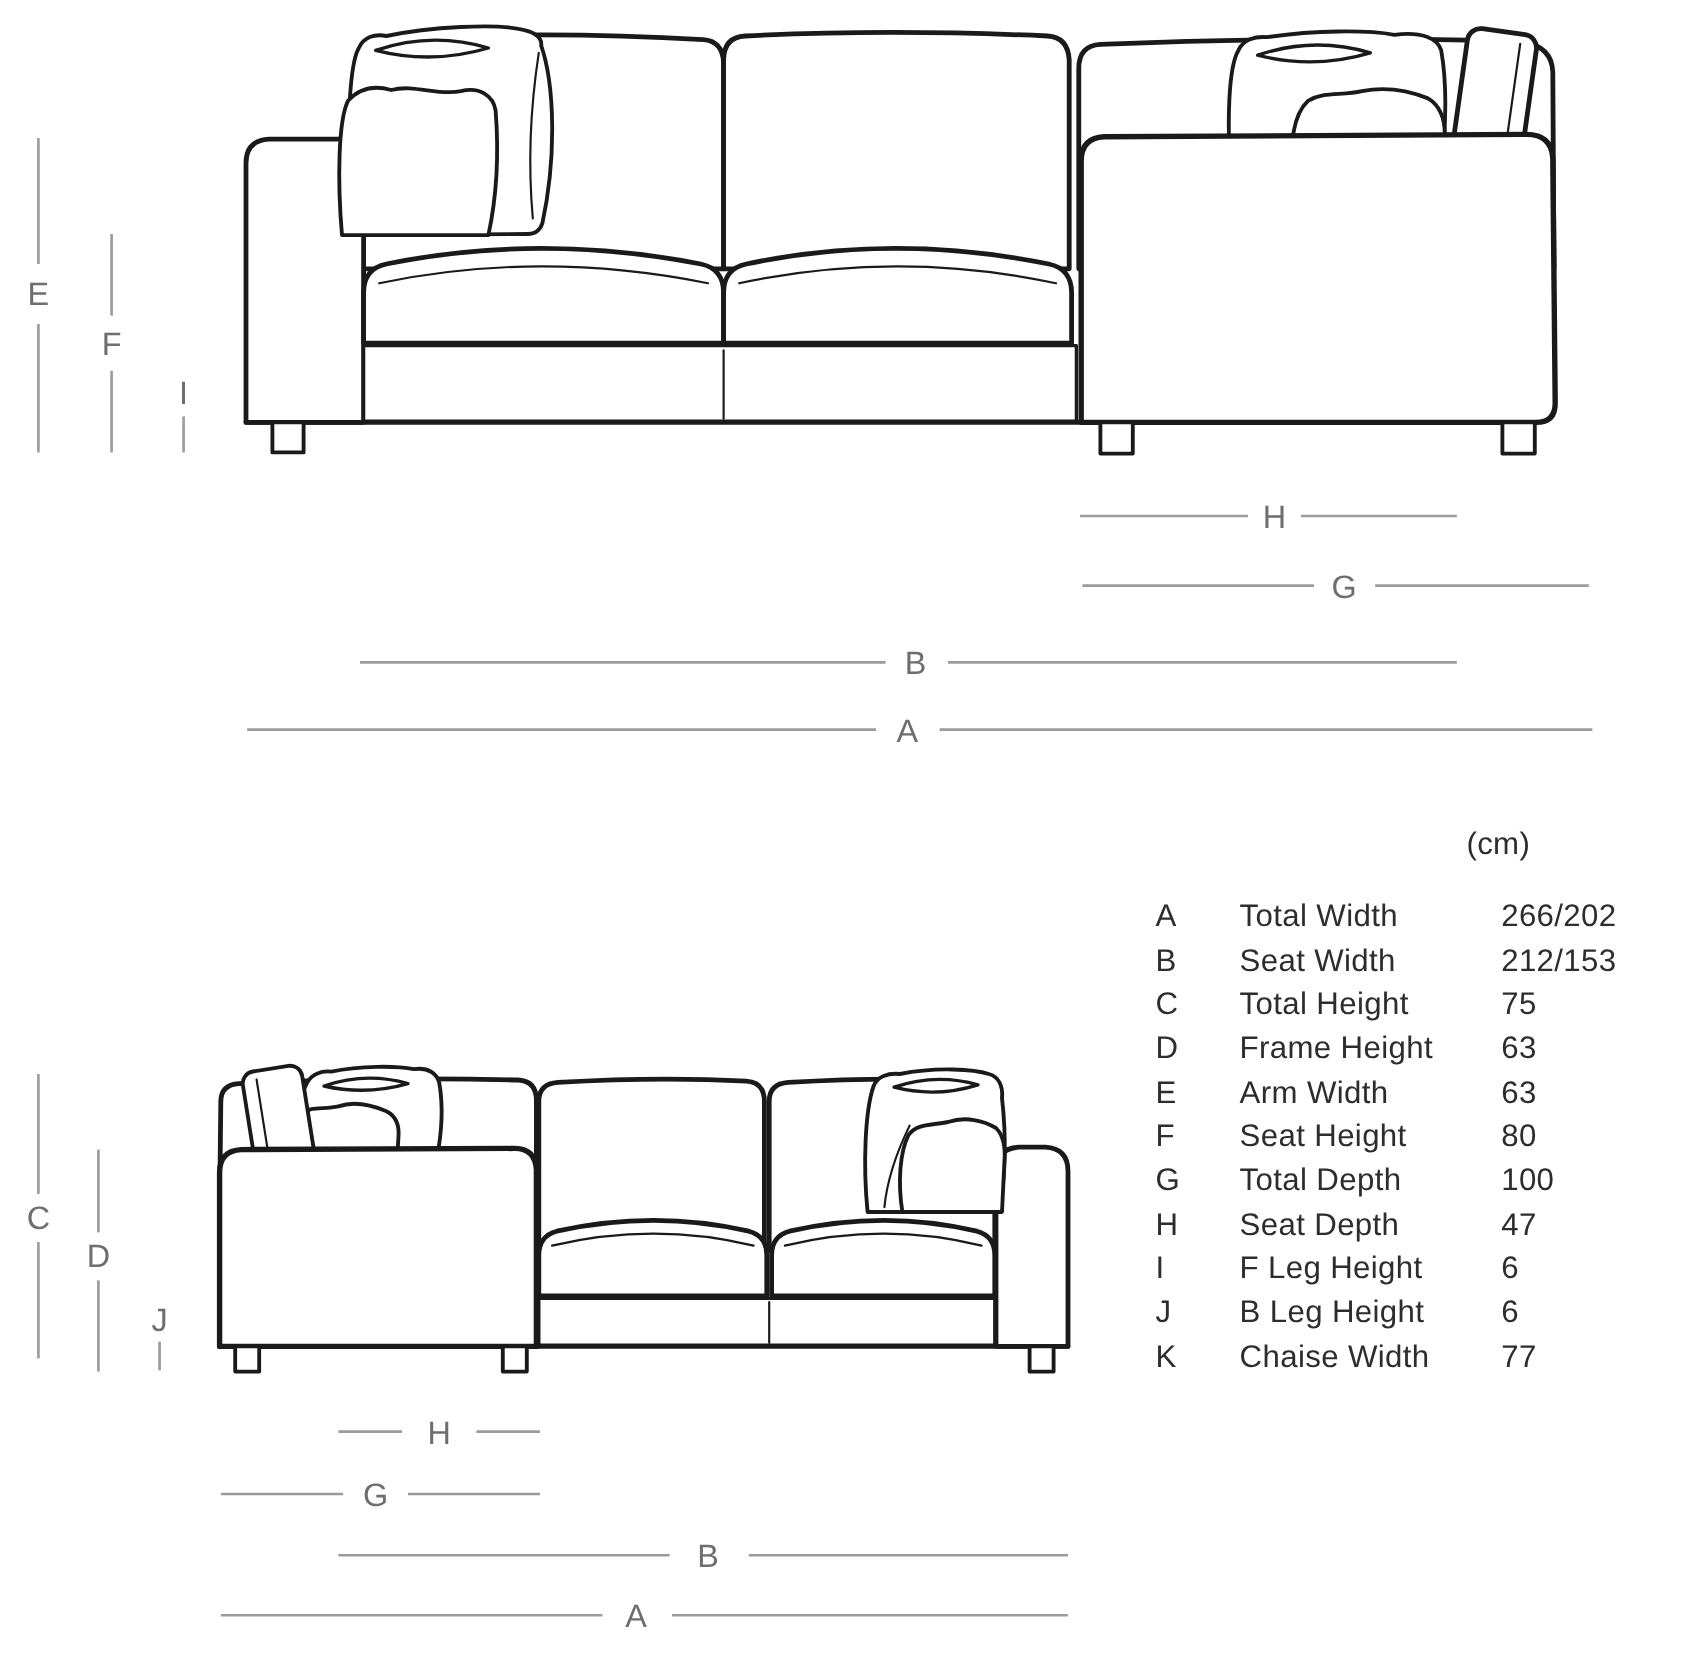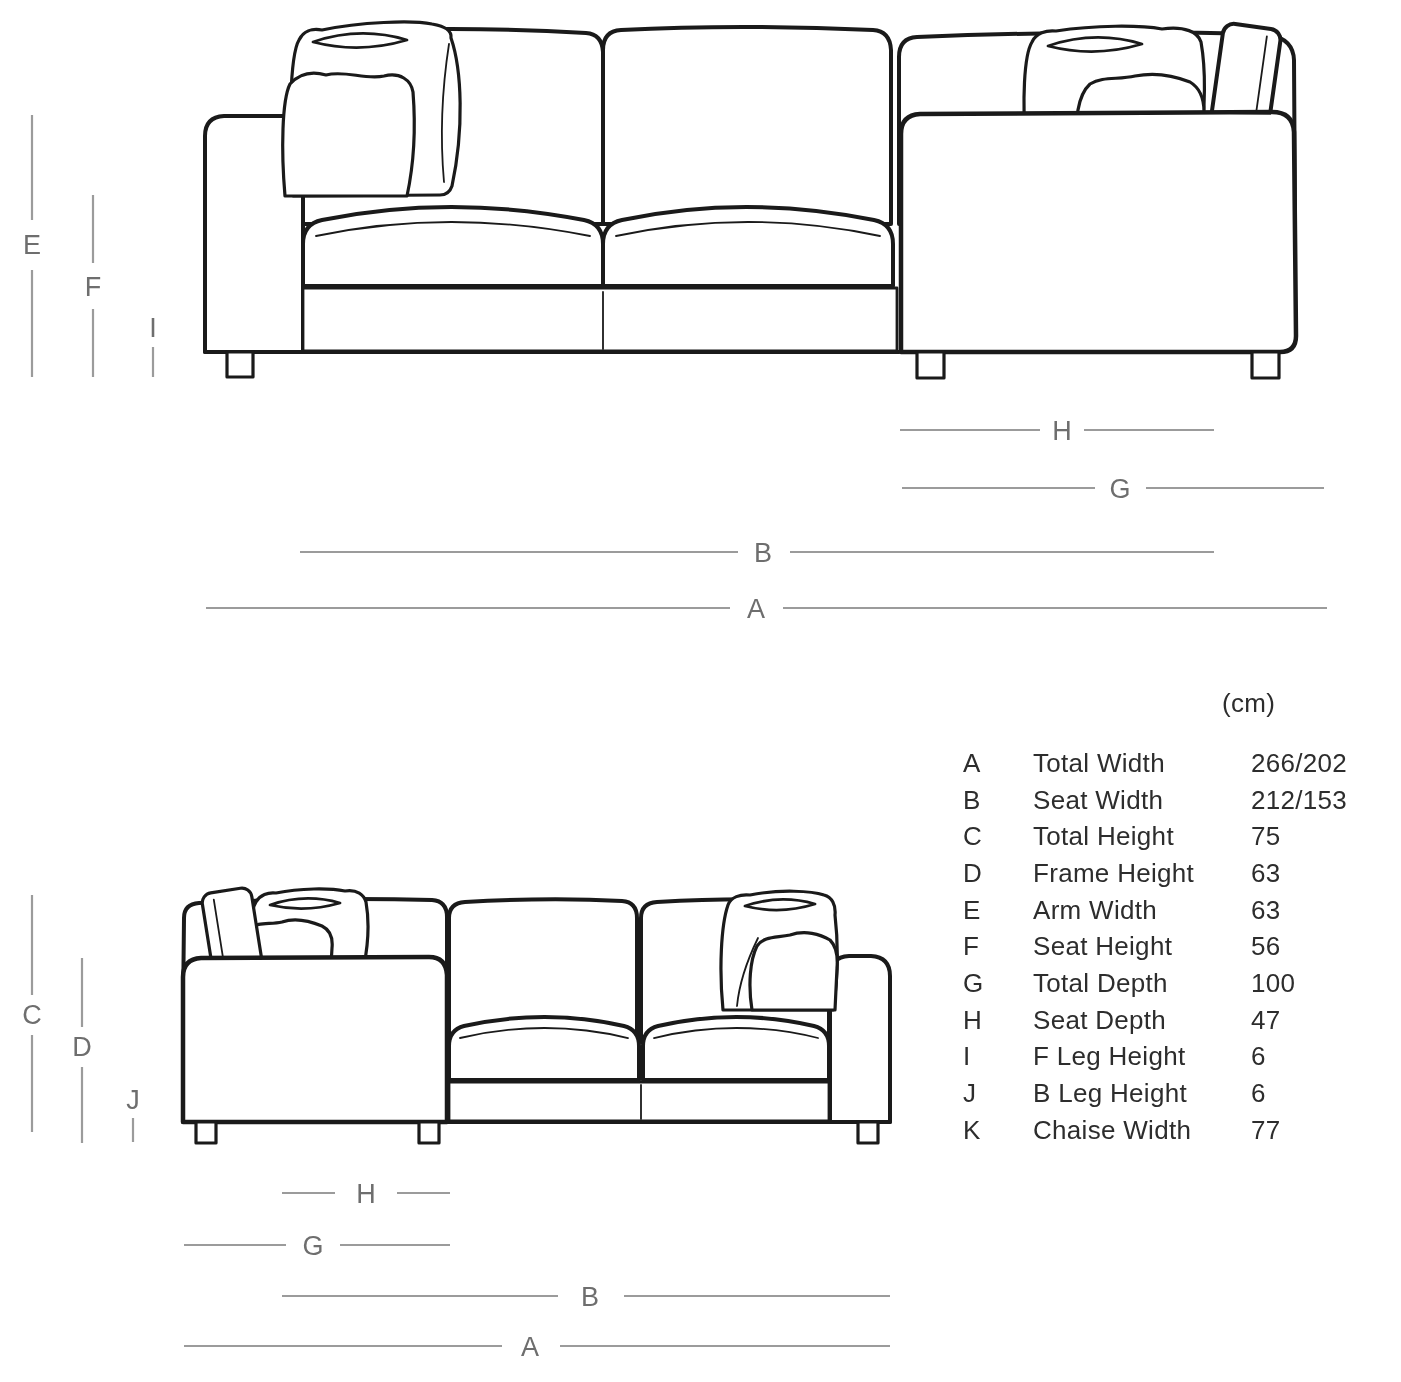--- a/index.html
+++ b/index.html
@@ -191,21 +191,21 @@
       <span class="cell-value">63</span>
     </div>
     <div class="legend-row">
       <span class="cell-letter">E</span>
       <span class="cell-name">Arm Width</span>
       <span class="cell-value">63</span>
     </div>
     <div class="legend-row">
       <span class="cell-letter">F</span>
       <span class="cell-name">Seat Height</span>
-      <span class="cell-value">56</span>
+      <span class="cell-value">80</span>
     </div>
     <div class="legend-row">
       <span class="cell-letter">G</span>
       <span class="cell-name">Total Depth</span>
       <span class="cell-value">100</span>
     </div>
     <div class="legend-row">
       <span class="cell-letter">H</span>
       <span class="cell-name">Seat Depth</span>
       <span class="cell-value">47</span>

